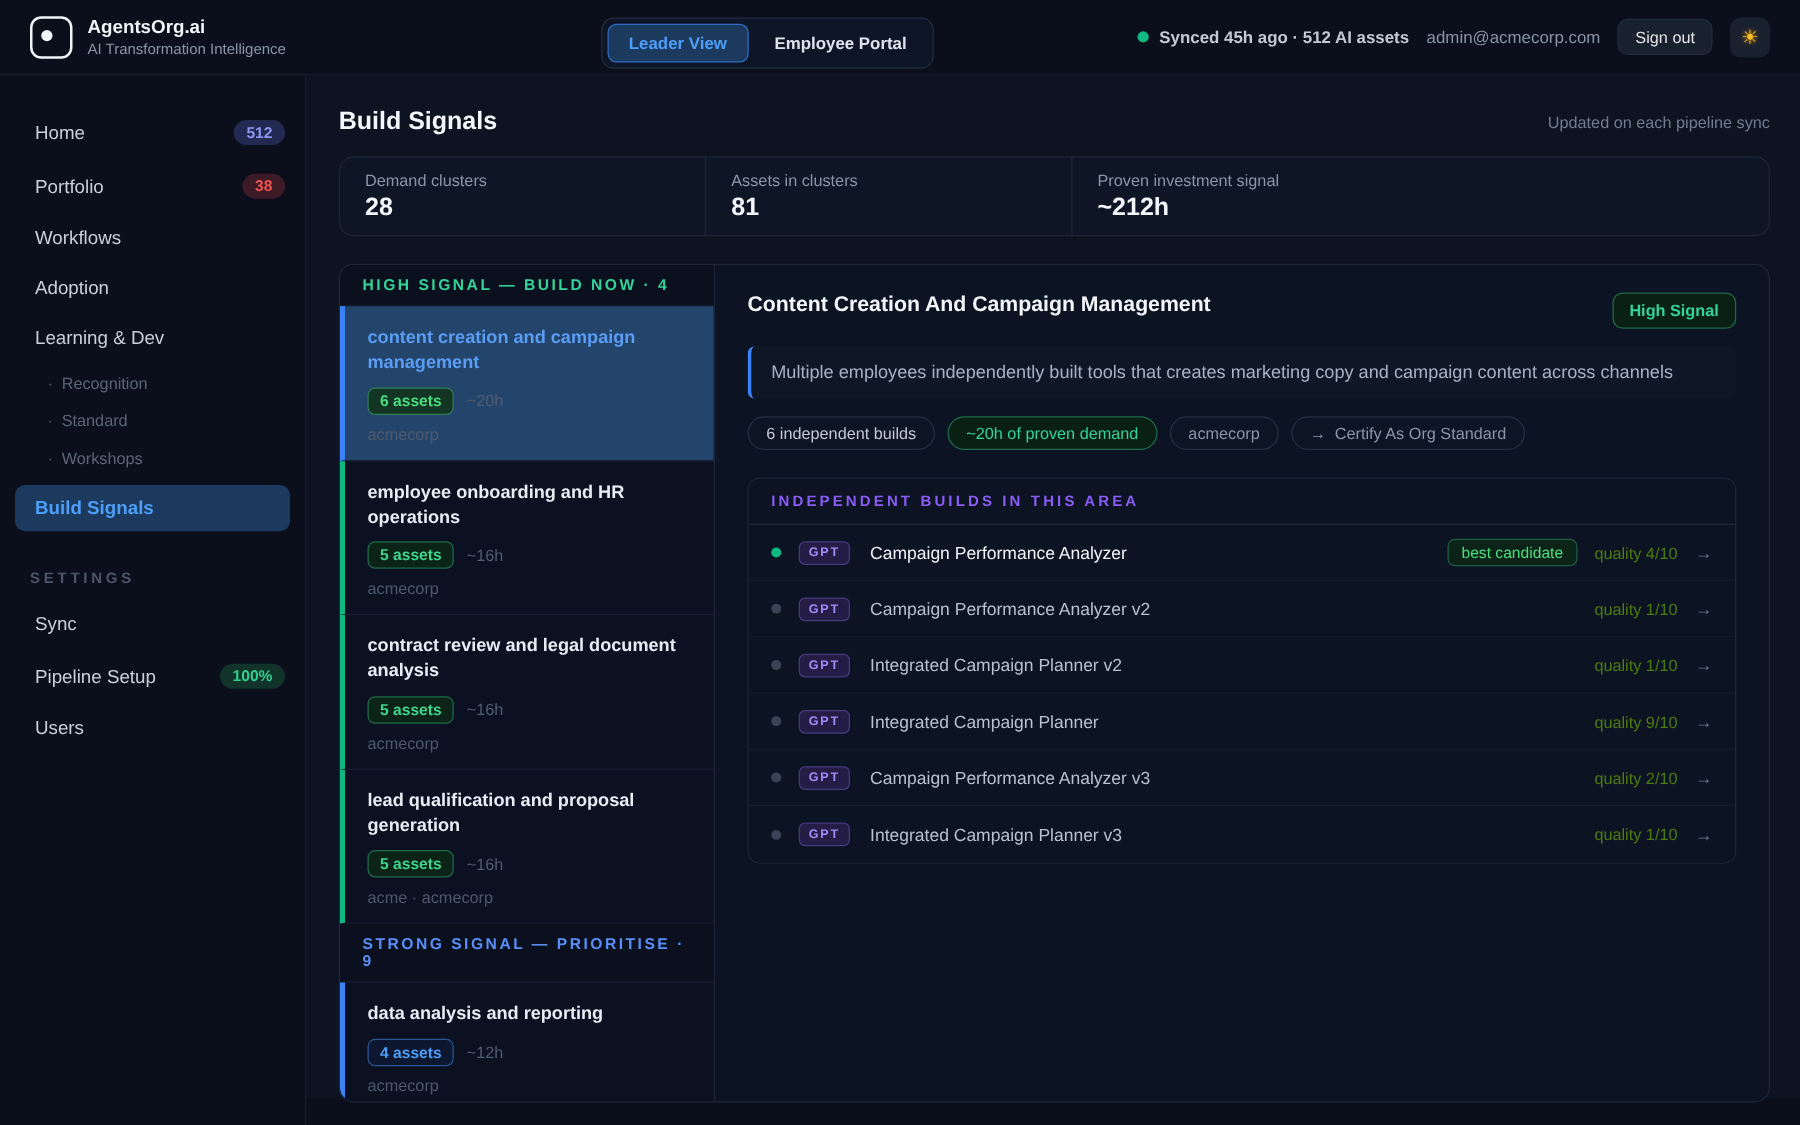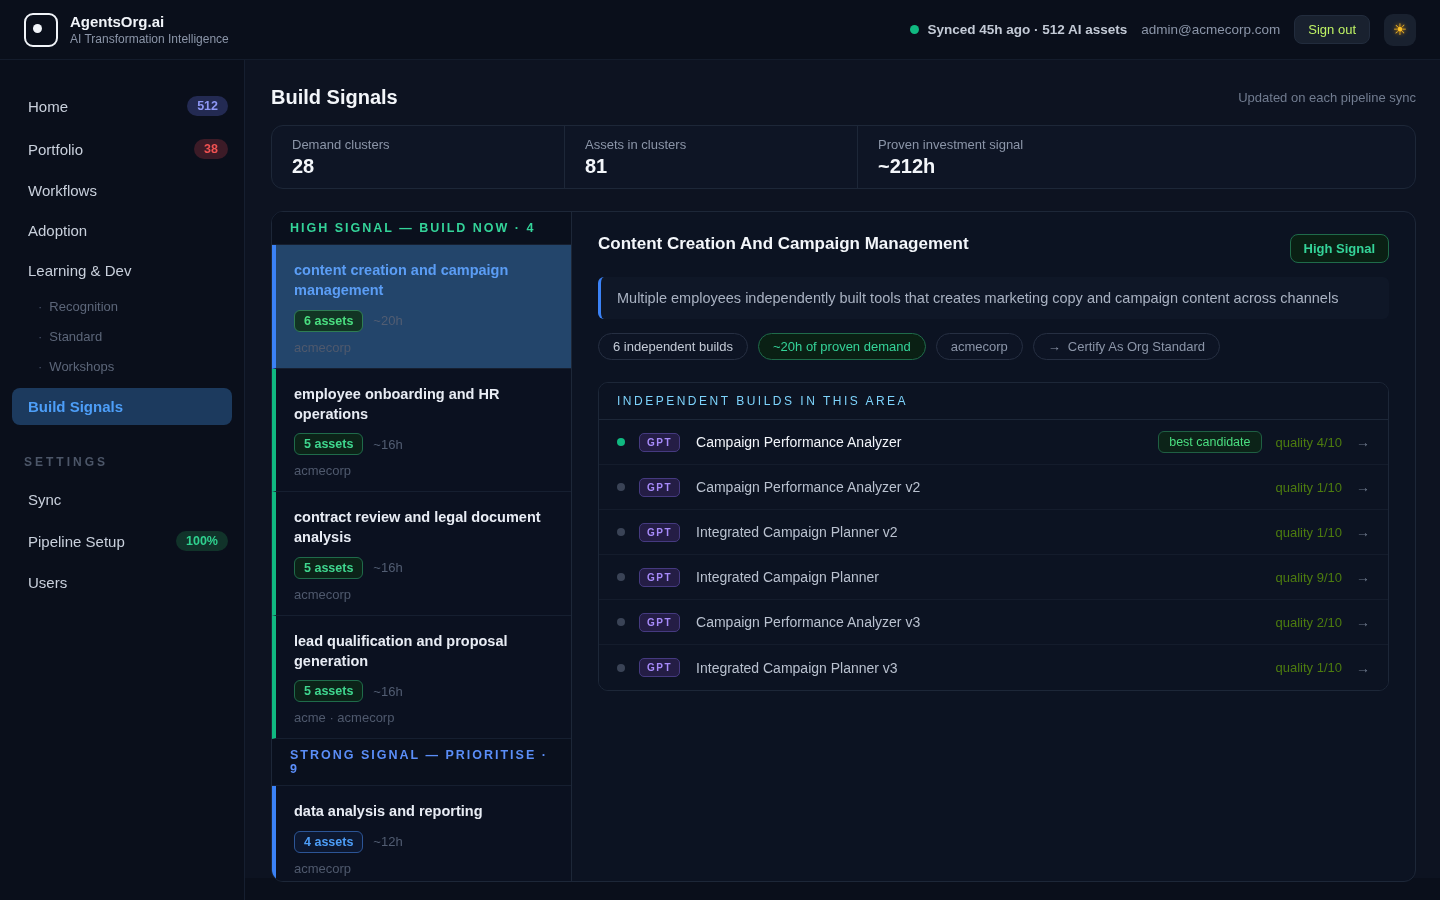--- a/index.html
+++ b/index.html
@@ -20,21 +20,21 @@
   .view-toggle { position:absolute; left:481px; top:14px; display:flex; gap:4px;
     background:#0e1526; border:1px solid #232d41; border-radius:10px; padding:4px; }
   .view-btn { font-size:13.5px; font-weight:600; padding:7px 16px; border-radius:7px;
     color:#dde3ec; background:transparent; border:1px solid transparent; cursor:pointer; }
   .view-btn.active { background:#1c3a5e; border-color:#2f6cc0; color:#4d9ef8; }
 
   .top-right { margin-left:auto; display:flex; align-items:center; gap:14px; }
   .sync { display:flex; align-items:center; gap:8px; font-size:13.5px; color:#c3cad6; font-weight:600; }
   .dot-green { width:9px; height:9px; border-radius:50%; background:#10b981; }
   .email { font-size:13.5px; color:#8b95a8; }
-  .signout { font-size:13px; color:#bef264; background:#19212f; border:1px solid #222c3d;
+  .signout { font-size:13px; color:#e5e5e5; background:#19212f; border:1px solid #222c3d;
     border-radius:8px; padding:6px 13px; cursor:pointer; }
   .theme-btn { width:32px; height:32px; border-radius:9px; background:#19212f; border:none;
     display:flex; align-items:center; justify-content:center; cursor:pointer;
     color:#fbbf24; font-size:16px; text-shadow:0 0 4px #f59e0b; }
 
   
   .shell { display:flex; height:840px; }
   .sidebar { width:245px; background:#0a0f1b; border-right:1px solid #161f30;
     padding-top:22px; flex-shrink:0; }
   .side-item { display:flex; align-items:center; padding:9px 16px 9px 28px; margin:5px 0;
@@ -101,22 +101,22 @@
   .quote { margin-top:14px; background:#0f1727; border-left:3px solid #3b82f6;
     border-radius:6px; padding:13px 16px; font-size:14.5px; color:#a9b2c2; }
   .chips-row { margin-top:14px; display:flex; gap:10px; }
   .chip { font-size:13px; padding:5px 14px; border-radius:999px; border:1px solid #262f42;
     background:#0d1424; color:#c3cad6; display:flex; align-items:center; gap:7px; }
   .chip.green { color:#34d399; border-color:#1f6b4a; background:#0a2014; }
   .chip.muted { color:#8b95a8; }
   .chip .chip-arrow { color:#8b95a8; }
 
   .builds-panel { margin-top:22px; border:1px solid #1d2738; border-radius:10px; overflow:hidden; }
-  .builds-head { padding:11px 18px; font-size:12px; font-weight:normal; letter-spacing:2.5px;
-    color:#7dd3fc; border-bottom:1px solid #1d2738; background:#0c1322; }
+  .builds-head { padding:11px 18px; font-size:12px; font-weight:bold; letter-spacing:2.5px;
+    color:#8b5cf6; border-bottom:1px solid #1d2738; background:#0c1322; }
   .build-row { display:flex; align-items:center; height:45px; padding:0 18px;
     border-bottom:1px solid #141c2c; cursor:pointer; background:#0c1322; }
   .build-row:last-child { border-bottom:none; }
   .b-dot { width:8px; height:8px; border-radius:50%; background:#3a4356; margin-right:14px; flex-shrink:0; }
   .build-row.active .b-dot { background:#10b981; }
   .gpt-tag { font-size:10px; font-weight:bold; letter-spacing:1.5px; color:#a78bfa;
     background:#241d45; border:1px solid #453a80; border-radius:5px; padding:3px 7px;
     margin-right:16px; flex-shrink:0; }
   .b-name { flex:1; font-size:14px; color:#b9c1cf; }
   .build-row.active .b-name { color:#f1f4f9; font-weight:500; }
@@ -130,20 +130,24 @@
 <body>
 
 <div class="topbar">
   <div class="brand">
     <div class="logo"></div>
     <div>
       <div class="brand-title">AgentsOrg.ai</div>
       <div class="brand-sub">AI Transformation Intelligence</div>
     </div>
   </div>
+  <div class="view-toggle">
+      <button class="view-btn active">Leader View</button>
+      <button class="view-btn">Employee Portal</button>
+    </div>
   <div class="top-right">
     <div class="sync">
       <span class="dot-green"></span>
       <span>Synced 45h ago · 512 AI assets</span>
     </div>
     <span class="email">admin@acmecorp.com</span>
     <button class="signout">Sign out</button>
     <button class="theme-btn">
         <span>☀</span>
       </button>

